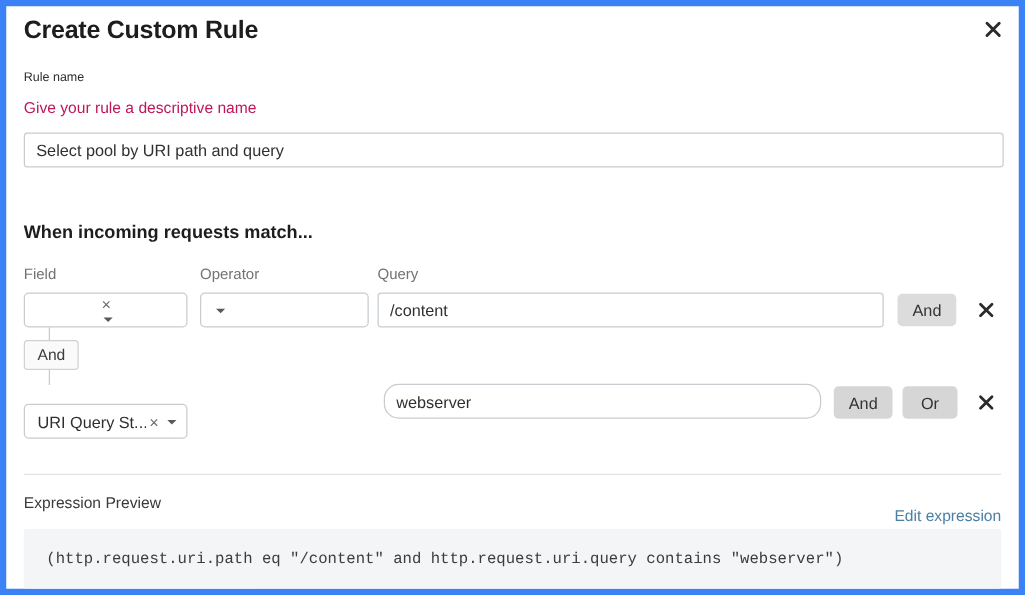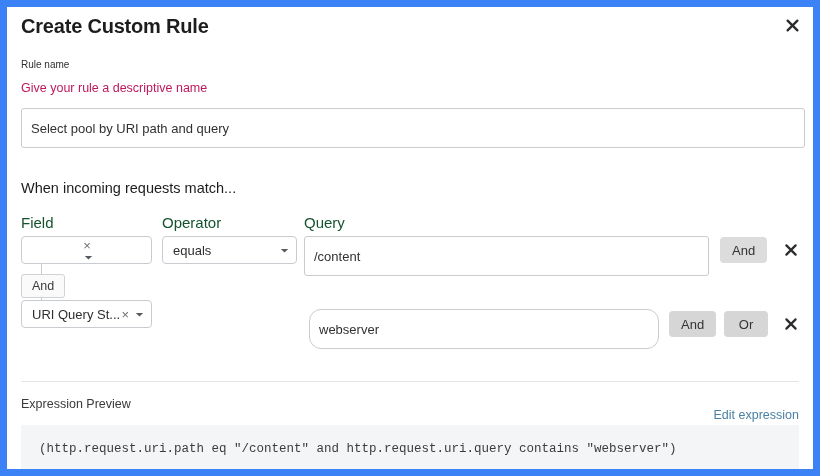--- a/index.html
+++ b/index.html
@@ -10,21 +10,21 @@
   body {
     font-family: "Liberation Sans", sans-serif;
     color: #222222;
     -webkit-font-smoothing: antialiased;
   }
   .dialog {
     position: relative;
     width: 820px;
     height: 476px;
     background: #ffffff;
-    border: 7px solid #3b82f6;
+    border: 5px solid #3b82f6;
     overflow: hidden;
   }
 
   
   .dialog-title {
     position: absolute;
     left: 14px;
     top: 8px;
     font-size: 20px;
     font-weight: bold;
@@ -54,48 +54,48 @@
     font-size: 10px;
     color: #2f2f2f;
   }
   .field-help {
     position: absolute;
     font-size: 12.5px;
     color: #be185d;
   }
   .text-input {
     position: absolute;
-    height: 40px;
+    height: 28px;
     background: #ffffff;
     border: 1px solid #c8ccd0;
     border-radius: 3px;
     font-family: "Liberation Sans", sans-serif;
     font-size: 13px;
     color: #303030;
     padding: 0 9px;
     outline: none;
   }
   .text-input::placeholder { color: #9a9a9a; }
 
   
   .section-heading {
     position: absolute;
     left: 14px;
     top: 173px;
     font-size: 14.5px;
-    font-weight: normal;
+    font-weight: bold;
     color: #1d1d1d;
   }
 
   
   .col-label {
     position: absolute;
     top: 207px;
-    font-size: 15px;
-    color: #14532d;
+    font-size: 12px;
+    color: #737373;
   }
 
   
   .select-box {
     position: absolute;
     height: 28px;
     background: #ffffff;
     border: 1px solid #c8ccd0;
     border-radius: 4px;
     display: flex;
@@ -252,41 +252,40 @@
 
   <div class="select-box" style="left:14px; top:229px; width:131px;flex-direction:column;">
     <span class="select-value">URI Path</span>
     <span class="select-clear">×</span>
     <svg class="chev" viewBox="0 0 12 12">
       <path d="M2 4.3 L6 8.3 L10 4.3 Z" fill="#555a5e"></path>
     </svg>
   </div>
 
   <div class="select-box" style="left:155px; top:229px; width:135px;">
-    <span class="select-value">equals</span>
     <svg class="chev" viewBox="0 0 12 12">
       <path d="M2 4.3 L6 8.3 L10 4.3 Z" fill="#555a5e"></path>
     </svg>
   </div>
 
   <input class="text-input" style="left: 297px; top: 229px; width: 405px;" value="/content">
 
   <button class="conj-btn conj-active" style="left:713px; top:230px;">And</button>
 
   <button class="remove-btn" style="left:773px; top:232px;" aria-label="Remove">
     <svg width="14" height="14" viewBox="0 0 14 14">
       <path d="M2.4 2.4 L11.6 11.6 M11.6 2.4 L2.4 11.6" stroke="currentColor" stroke-width="2.2" stroke-linecap="round"></path>
     </svg>
   </button>
 
   <div class="connector-chip">
     <span>And</span>
   </div>
 
-  <div class="select-box" style="left:14px; top:293px; width:131px;">
+  <div class="select-box" style="left:14px; top:318px; width:131px;">
     <span class="select-value">URI Query St...</span>
     <span class="select-clear">×</span>
     <svg class="chev" viewBox="0 0 12 12">
       <path d="M2 4.3 L6 8.3 L10 4.3 Z" fill="#555a5e"></path>
     </svg>
   </div>
 
 
   <input class="text-input" style="left: 302px; top: 302px; width: 350px; border-radius: 12px;" value="webserver">
 

